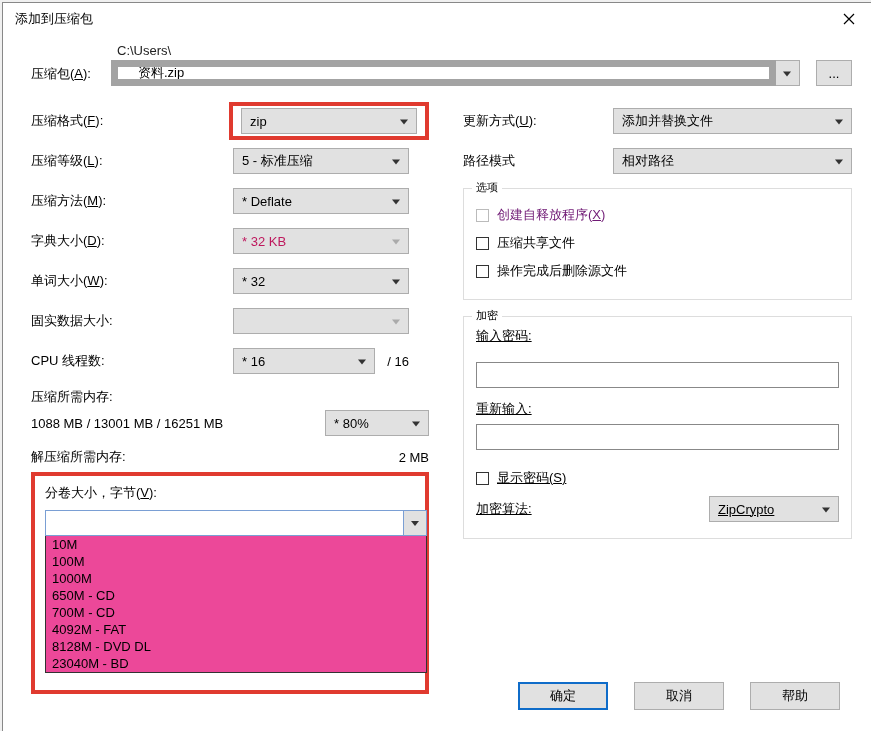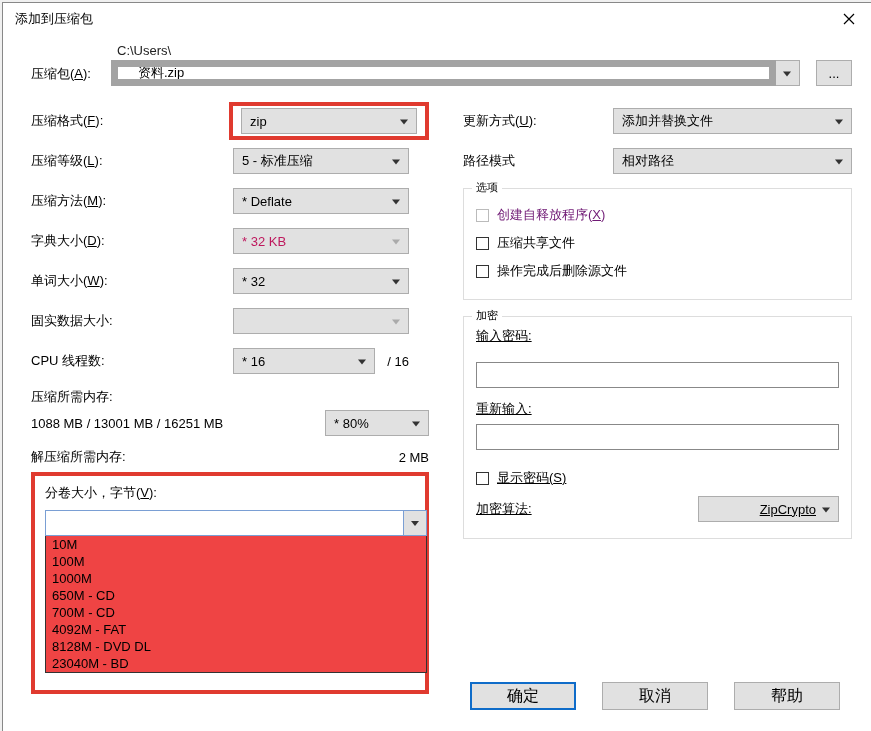--- a/index.html
+++ b/index.html
@@ -48,35 +48,35 @@
 .fieldset { border: 1px solid #ddd; padding: 10px 12px 12px 12px; margin-bottom: 16px; position: relative; }
 .fieldset-legend { position: absolute; top: -9px; left: 8px; background: #fff; padding: 0 4px; font-size: 11px; }
 .chk-row { display:flex; align-items:center; height: 24px; margin: 4px 0; }
 .chk { width:13px; height:13px; border:1px solid #333; margin-right: 8px; background:#fff; }
 .chk.disabled { border-color:#bbb; }
 .chk-lbl { font-size:13px; }
 .chk-lbl.disabled { color:#701a75; }
 .text-input { width: 100%; height: 26px; border:1px solid #888; font-size:13px; padding:0 6px; margin-bottom: 12px; }
 .enc-row { display:flex; align-items:center; height:26px; margin-top: 6px;}
 .enc-row .lbl { font-size:13px; flex:1; }
-.enc-row .select { width: 141px; justify-content: flex-end; }
+.enc-row .select { width: 130px; }
 
 .volume-block { border: 4px solid #e03a2f; padding: 8px 10px 8px 10px; margin-top: 4px; position: relative; height: 222px;}
 .volume-label { font-size:13px; margin-bottom: 8px; display:block;}
 .volume-combo { width: 382px; height: 26px; border:1px solid #7a9fd4; display:flex; }
 .volume-combo-input { flex:1; border:none; border-right:1px solid #7a9fd4; background:#fff; }
 .volume-combo-btn { width:22px; background:#e1e1e1; display:flex; align-items:center; justify-content:center; cursor:pointer;}
 .volume-combo-btn::after { content:''; border-left:4px solid transparent; border-right:4px solid transparent; border-top:5px solid #333; }
-.volume-list { width: 382px; border:1px solid #333; border-top:none; background:#ef4444; }
+.volume-list { width: 382px; border:1px solid #333; border-top:none; background:#ec4899; }
 .volume-item { font-size:13px; padding: 0 6px; line-height: 17px; cursor:pointer; }
 
 .format-highlight { border: 4px solid #e03a2f; padding: 2px 8px 2px 8px; display: inline-flex; align-items:center; }
 
 .btn-row { position:absolute; bottom: 22px; right: 32px; display:flex; gap: 26px; }
-.dlg-btn { width: 106px; height: 28px; background:#e1e1e1; border:1px solid #adadad; font-size:16px; cursor:pointer; display:flex; align-items:center; justify-content:center;}
+.dlg-btn { width: 90px; height: 28px; background:#e1e1e1; border:1px solid #adadad; font-size:13px; cursor:pointer; display:flex; align-items:center; justify-content:center;}
 .dlg-btn.primary { border:2px solid #0f6cc9; background:#e1e1e1; }
 
 .underline { text-decoration: underline; }
 </style>
 </head>
 <body>
 
 <div class="window">
   <div class="titlebar">
     <span class="titlebar-title">添加到压缩包</span>

